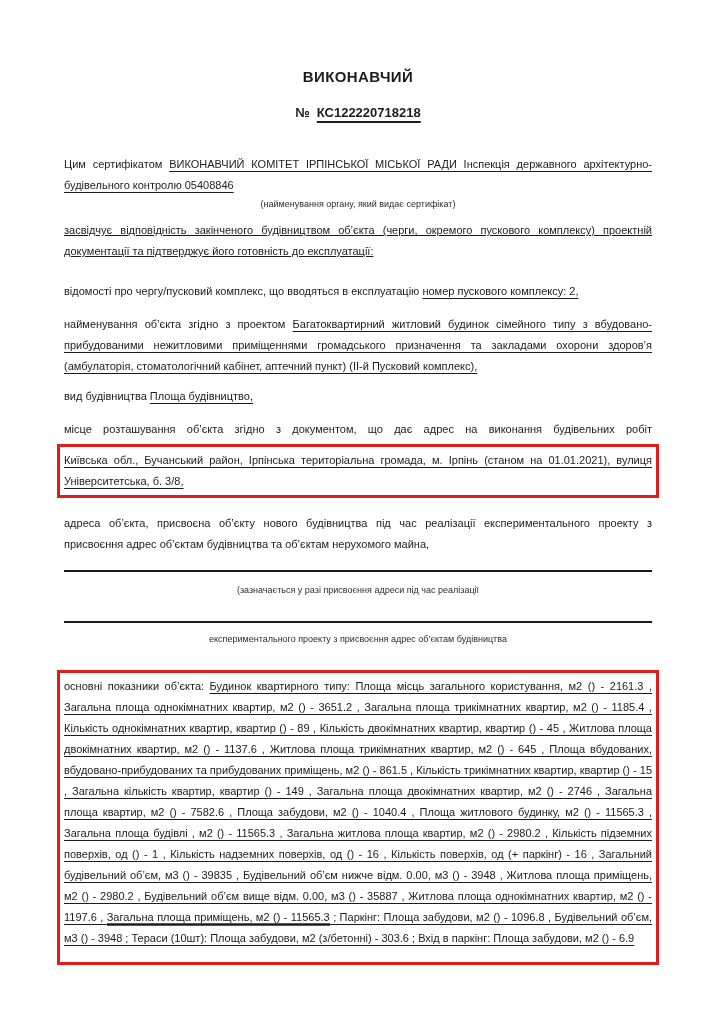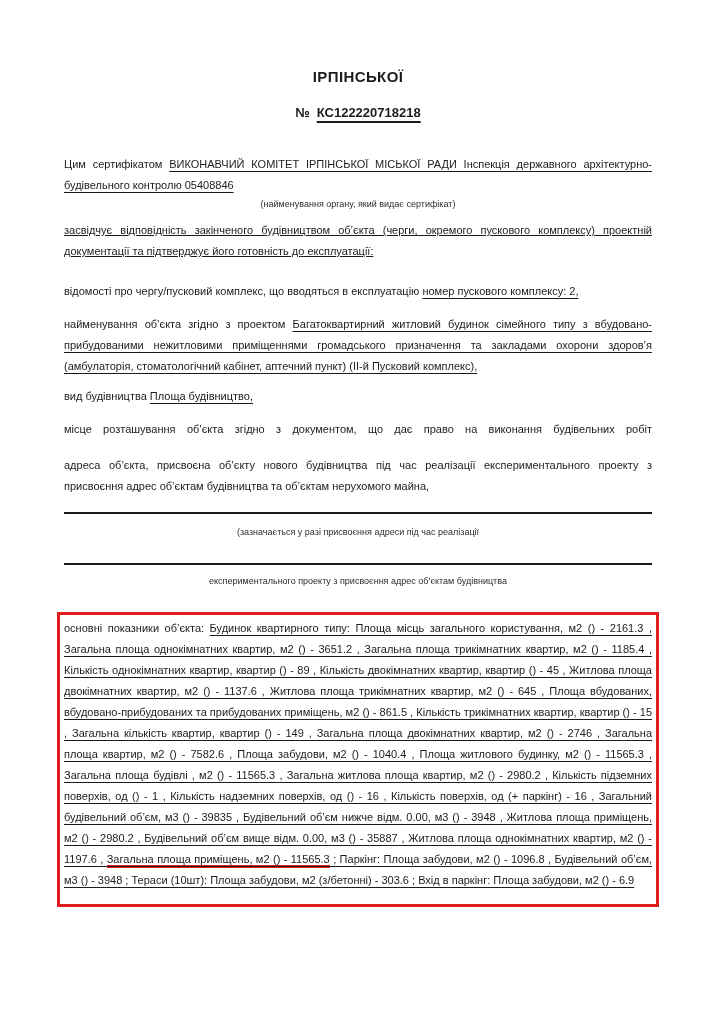--- a/index.html
+++ b/index.html
@@ -75,21 +75,21 @@
   .mt-rule2    { margin-top: 25px; }
   .mt-rcapt2   { margin-top: 11px; }
   .mt-indbox   { margin-top: 25px; min-height: 295px; box-sizing: border-box; }
   .single-line-justify { text-align-last: justify; }
 </style>
 </head>
 <body>
 
 <div class="page">
 
-  <div class="title">ІРПІНСЬКОЇ</div>
+  <div class="title">ВИКОНАВЧИЙ</div>
 
   <div class="cert-no">
     <span class="no-sign">№</span><span class="num">КС122220718218</span>
   </div>
 
   <p class="par mt-issuer">
     <span>Цим сертифікатом </span><span class="u">ВИКОНАВЧИЙ КОМІТЕТ ІРПІНСЬКОЇ МІСЬКОЇ РАДИ Інспекція державного архітектурно-будівельного контролю 05408846</span>
   </p>
   <div class="caption mt-capt1">(найменування органу, який видає сертифікат)</div>
 
@@ -100,21 +100,26 @@
   </p>
 
   <p class="par mt-object">
     <span>найменування об’єкта згідно з проектом </span><span class="u">Багатоквартирний житловий будинок сімейного типу з вбудовано-прибудованими нежитловими приміщеннями громадського призначення та закладами охорони здоров’я (амбулаторія, стоматологічний кабінет, аптечний пункт) (ІІ-й Пусковий комплекс),</span>
   </p>
 
   <p class="par mt-type">
     <span>вид будівництва </span><span class="u">Площа будівництво,</span>
   </p>
 
-  <p class="par mt-loc single-line-justify">місце розташування об’єкта згідно з документом, що дає право на виконання будівельних робіт</p>
+  <p class="par mt-loc single-line-justify">місце розташування об’єкта згідно з документом, що дає адрес на виконання будівельних робіт</p>
+  <div class="redbox mt-locbox">
+    <p class="par">
+      <span class="u">Київська обл., Бучанський район, Ірпінська територіальна громада, м. Ірпінь (станом на 01.01.2021), вулиця Університетська, б. 3/8,</span>
+    </p>
+  </div>
 
   <p class="par mt-addr">адреса об’єкта, присвоєна об’єкту нового будівництва під час реалізації експериментального проекту з присвоєння адрес об’єктам будівництва та об’єктам нерухомого майна,</p>
 
   <hr class="rule mt-rule1">
   <div class="caption mt-rcapt1">(зазначається у разі присвоєння адреси під час реалізації</div>
 
   <hr class="rule mt-rule2">
   <div class="caption mt-rcapt2">експериментального проекту з присвоєння адрес об’єктам будівництва</div>
 
   <div class="redbox mt-indbox">

